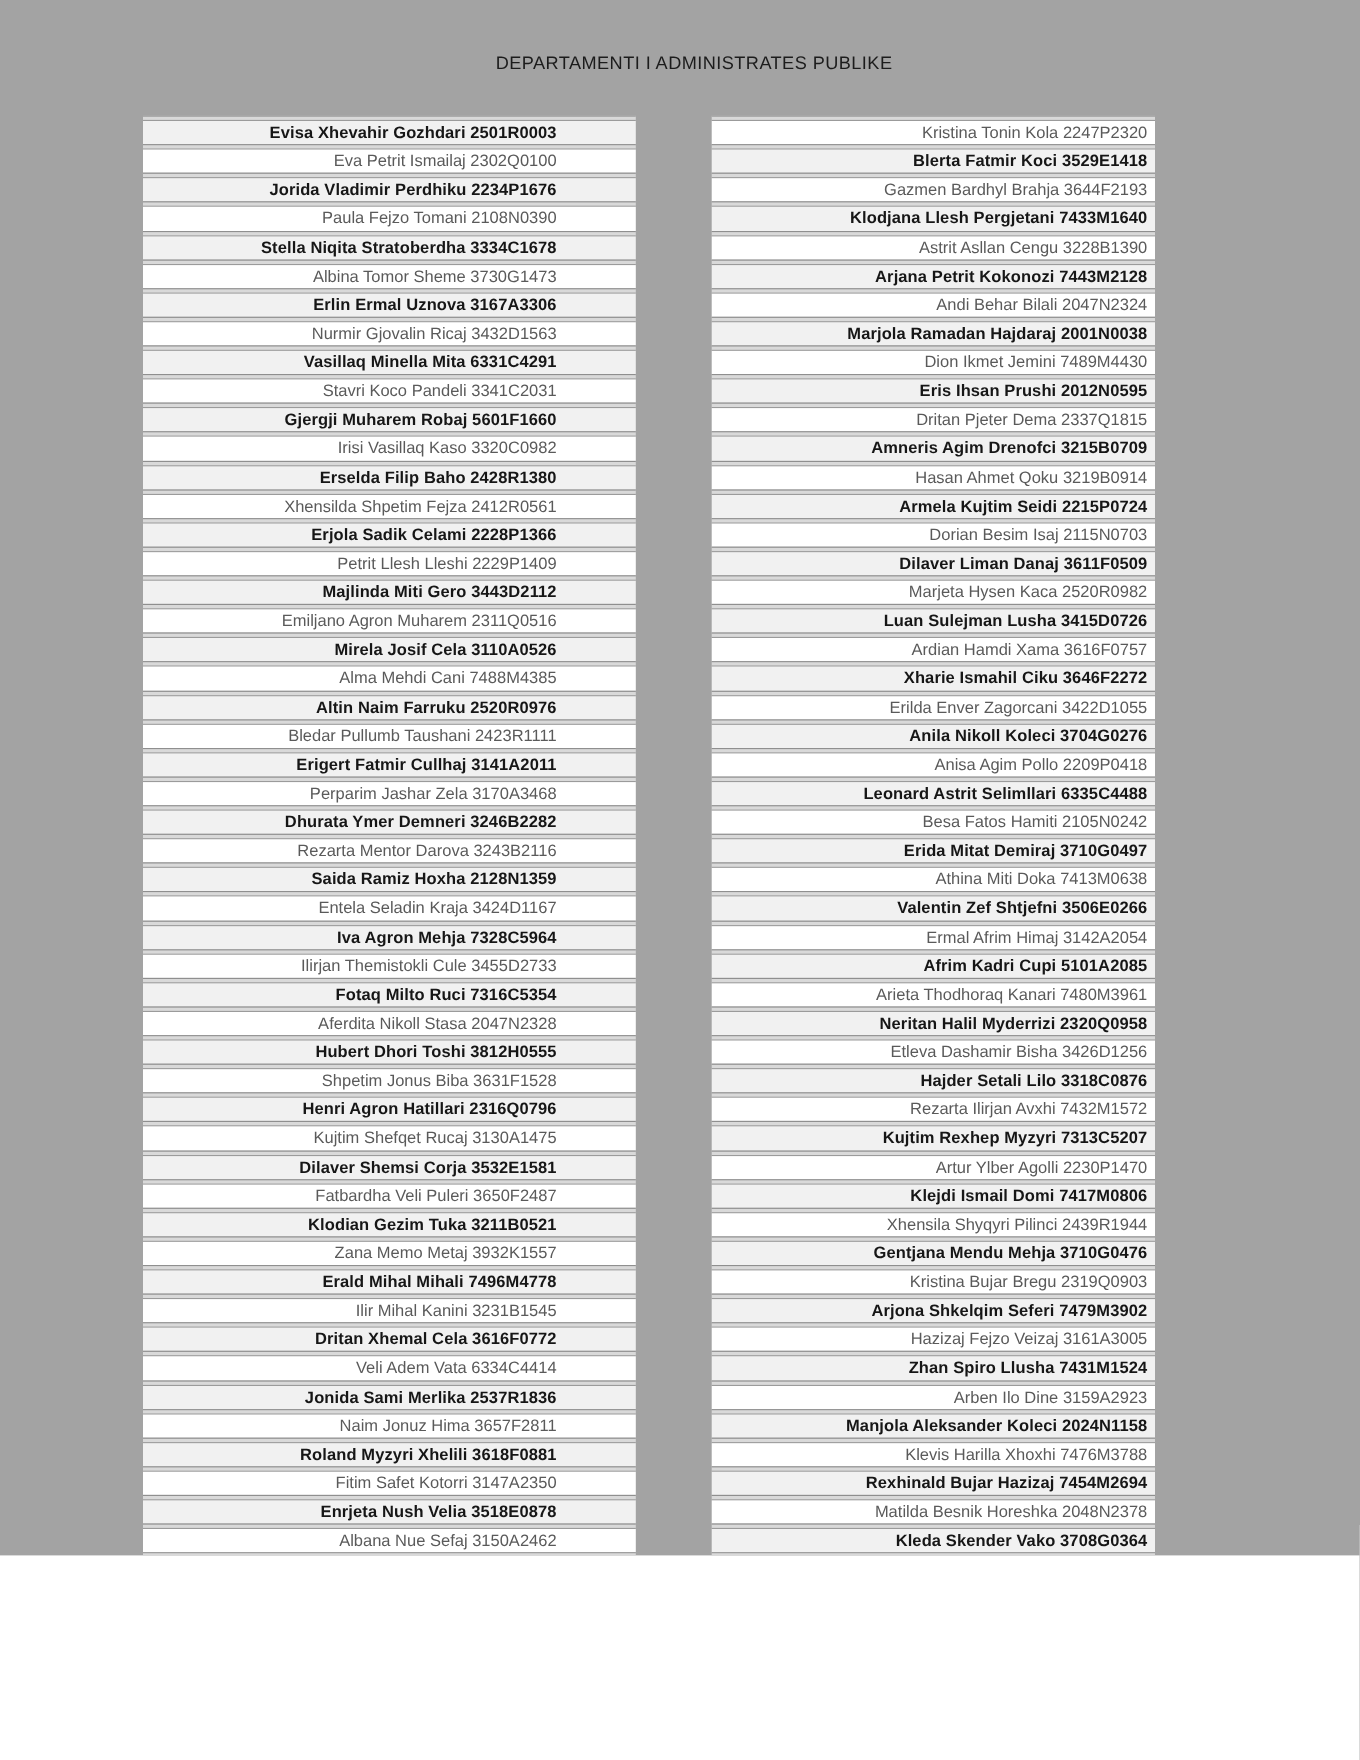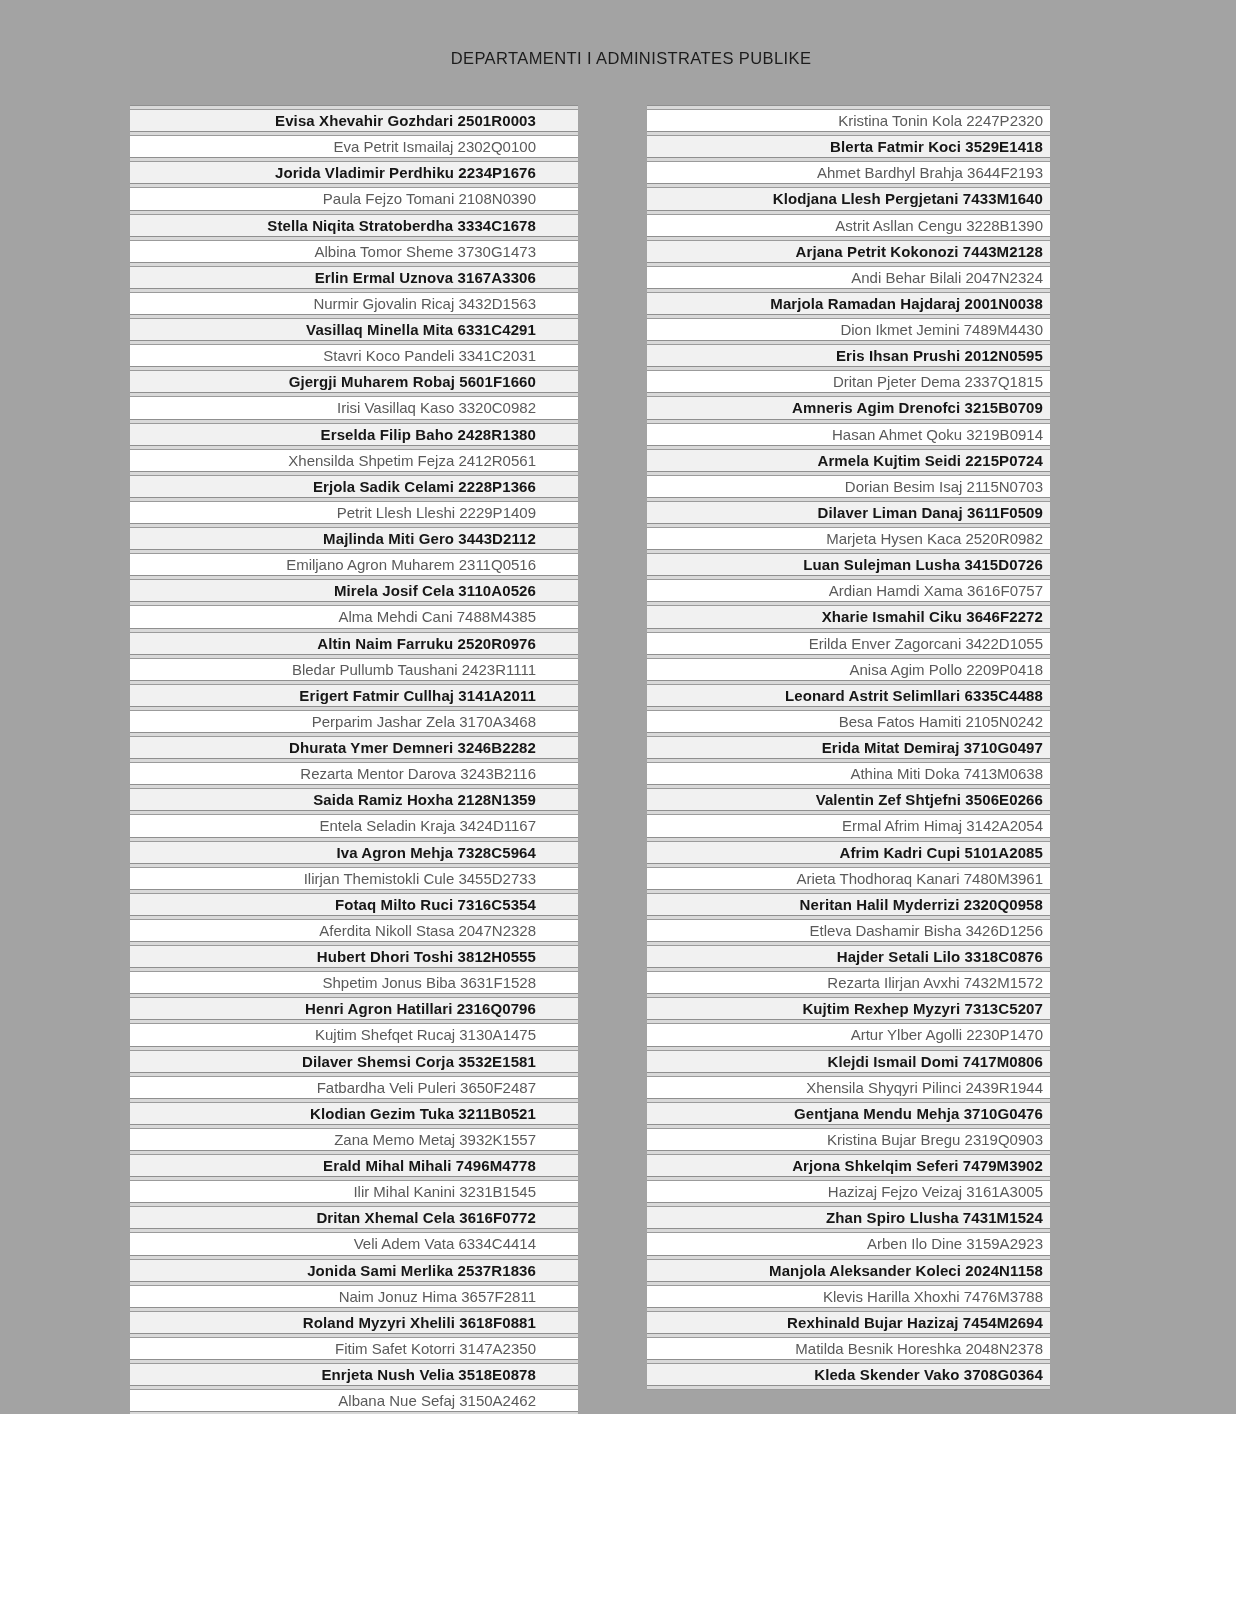--- a/index.html
+++ b/index.html
@@ -9,21 +9,21 @@
     font-size:16.5px;font-weight:400;color:#1c1c1c;letter-spacing:0.4px;}
   .col{position:absolute;top:105px;}
   .col-left{left:130px;width:448px;}
   .col-right{left:647px;width:403px;}
   .row{height:26.14px;display:flex;flex-direction:column;}
   .sep{flex:0 0 auto;height:3px;background:#d9d9d9;border-top:1px solid #8f8f8f;border-bottom:1px solid #9b9b9b;}
   .line{flex:1 1 auto;display:flex;align-items:center;justify-content:flex-end;background:#ffffff;}
   .row.shaded .line{background:#f1f1f1;}
   .entry{font-size:15px;color:#5a5a5a;white-space:nowrap;}
   .row.shaded .entry{font-weight:700;color:#161616;letter-spacing:0.1px;}
-  .col-left .entry{padding-right:42px;}
+  .col-left .entry{padding-right:72px;}
   .col-right .entry{padding-right:7px;}
   .footer{position:absolute;top:1505px;left:36px;width:1200px;text-align:center;
     font-size:11.5px;font-weight:700;color:#222222;letter-spacing:0.3px;line-height:25px;}
 </style>
 </head>
 <body>
 
 <div class="page">
   <div class="doc-title">DEPARTAMENTI I ADMINISTRATES PUBLIKE</div>
 
@@ -339,21 +339,21 @@
       </div>
       <div class="row shaded">
         <div class="sep"></div>
         <div class="line">
           <span class="entry">Blerta Fatmir Koci 3529E1418</span>
         </div>
       </div>
       <div class="row">
         <div class="sep"></div>
         <div class="line">
-          <span class="entry">Ahmet Bardhyl Brahja 3644F2193</span>
+          <span class="entry">Gazmen Bardhyl Brahja 3644F2193</span>
         </div>
       </div>
       <div class="row shaded">
         <div class="sep"></div>
         <div class="line">
           <span class="entry">Klodjana Llesh Pergjetani 7433M1640</span>
         </div>
       </div>
       <div class="row">
         <div class="sep"></div>
@@ -448,20 +448,26 @@
       <div class="row shaded">
         <div class="sep"></div>
         <div class="line">
           <span class="entry">Xharie Ismahil Ciku 3646F2272</span>
         </div>
       </div>
       <div class="row">
         <div class="sep"></div>
         <div class="line">
           <span class="entry">Erilda Enver Zagorcani 3422D1055</span>
+        </div>
+      </div>
+      <div class="row shaded">
+        <div class="sep"></div>
+        <div class="line">
+          <span class="entry">Anila Nikoll Koleci 3704G0276</span>
         </div>
       </div>
       <div class="row">
         <div class="sep"></div>
         <div class="line">
           <span class="entry">Anisa Agim Pollo 2209P0418</span>
         </div>
       </div>
       <div class="row shaded">
         <div class="sep"></div>

